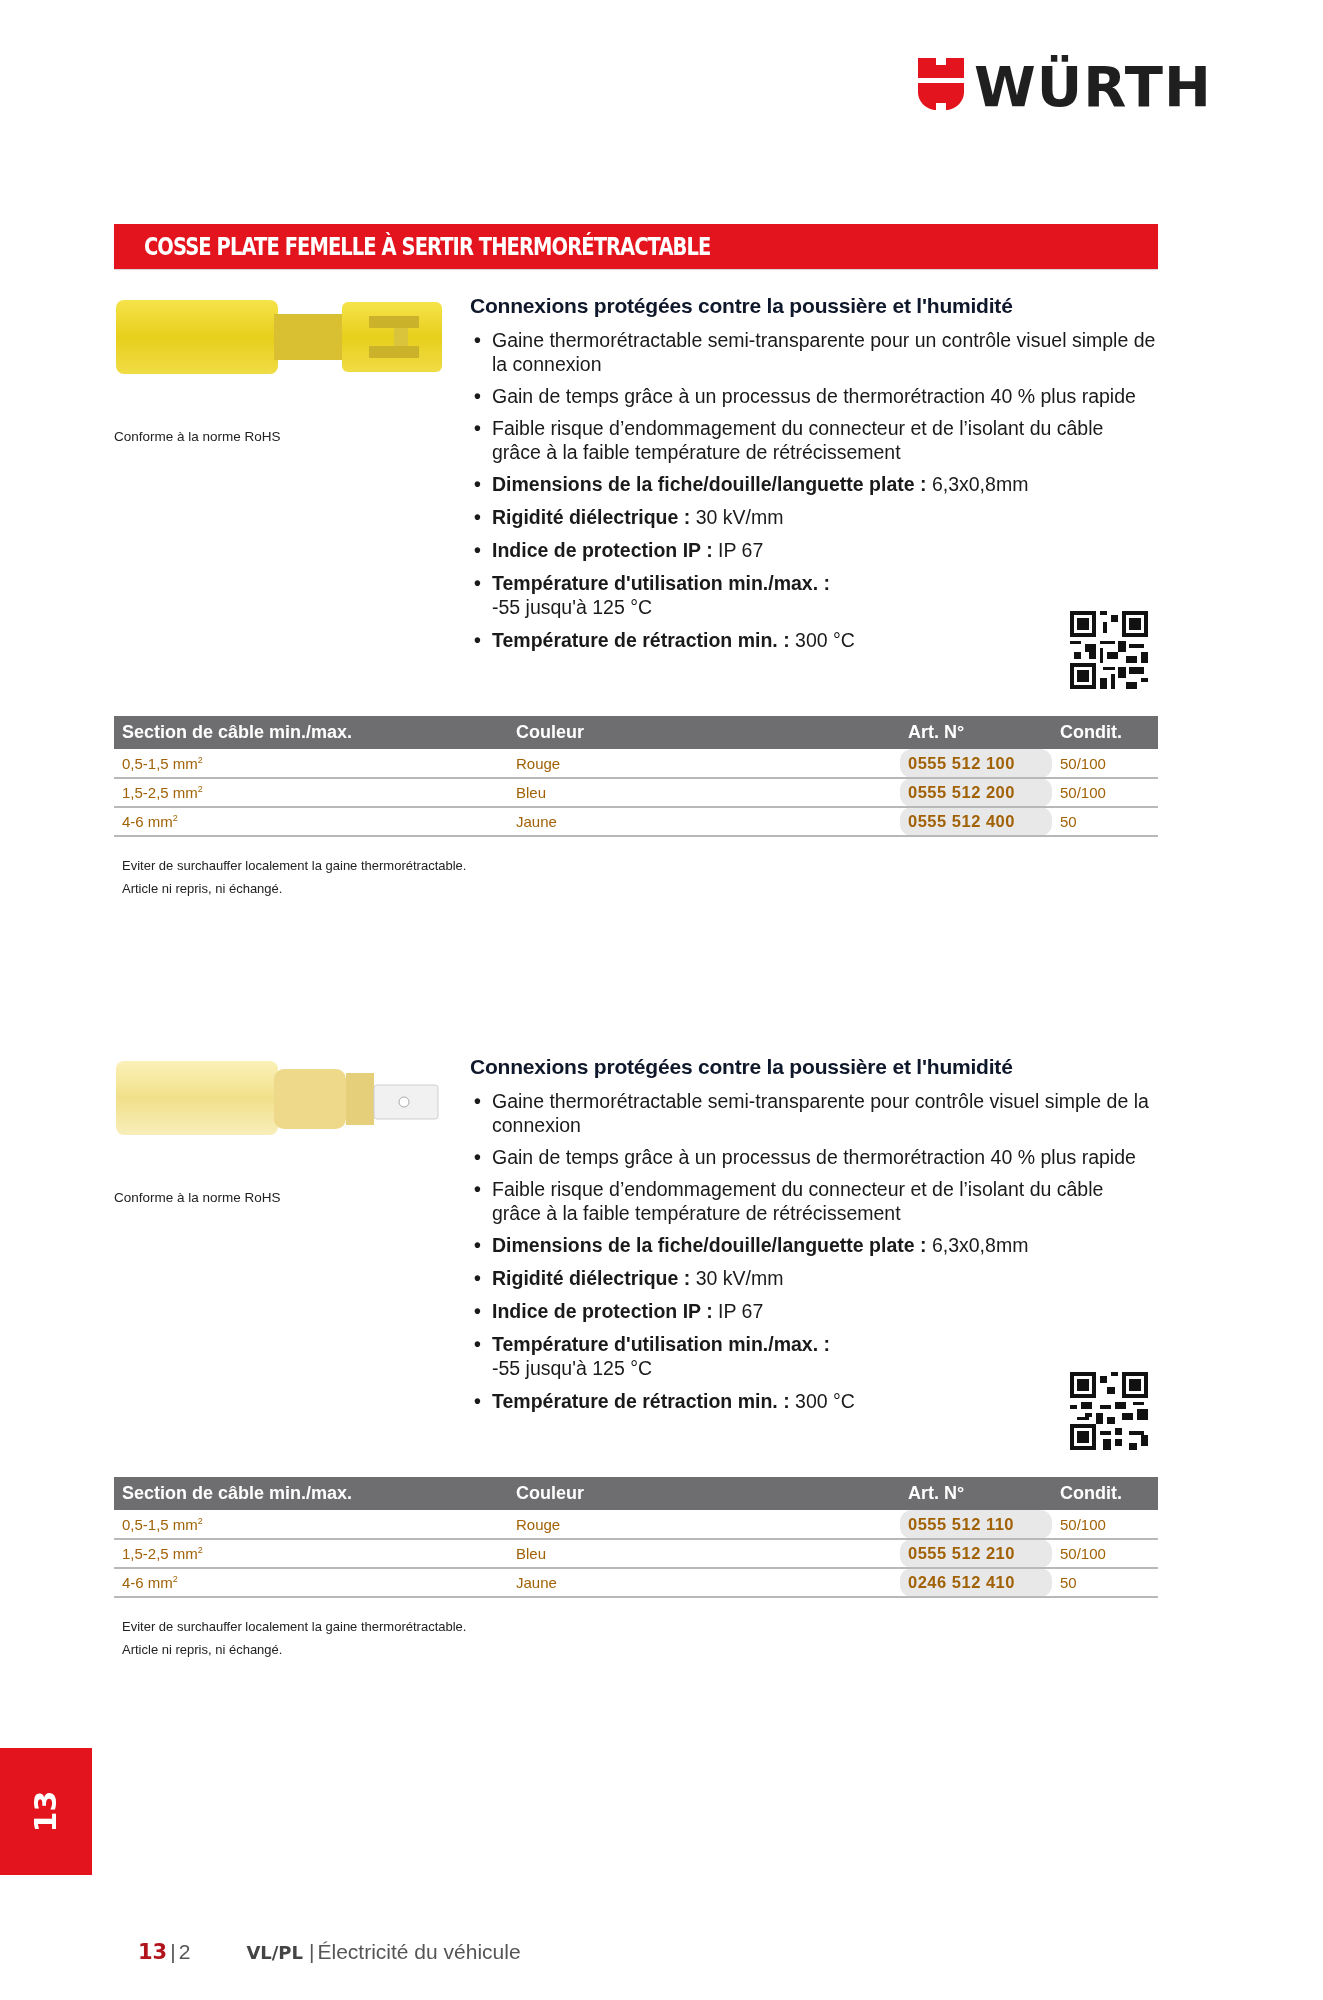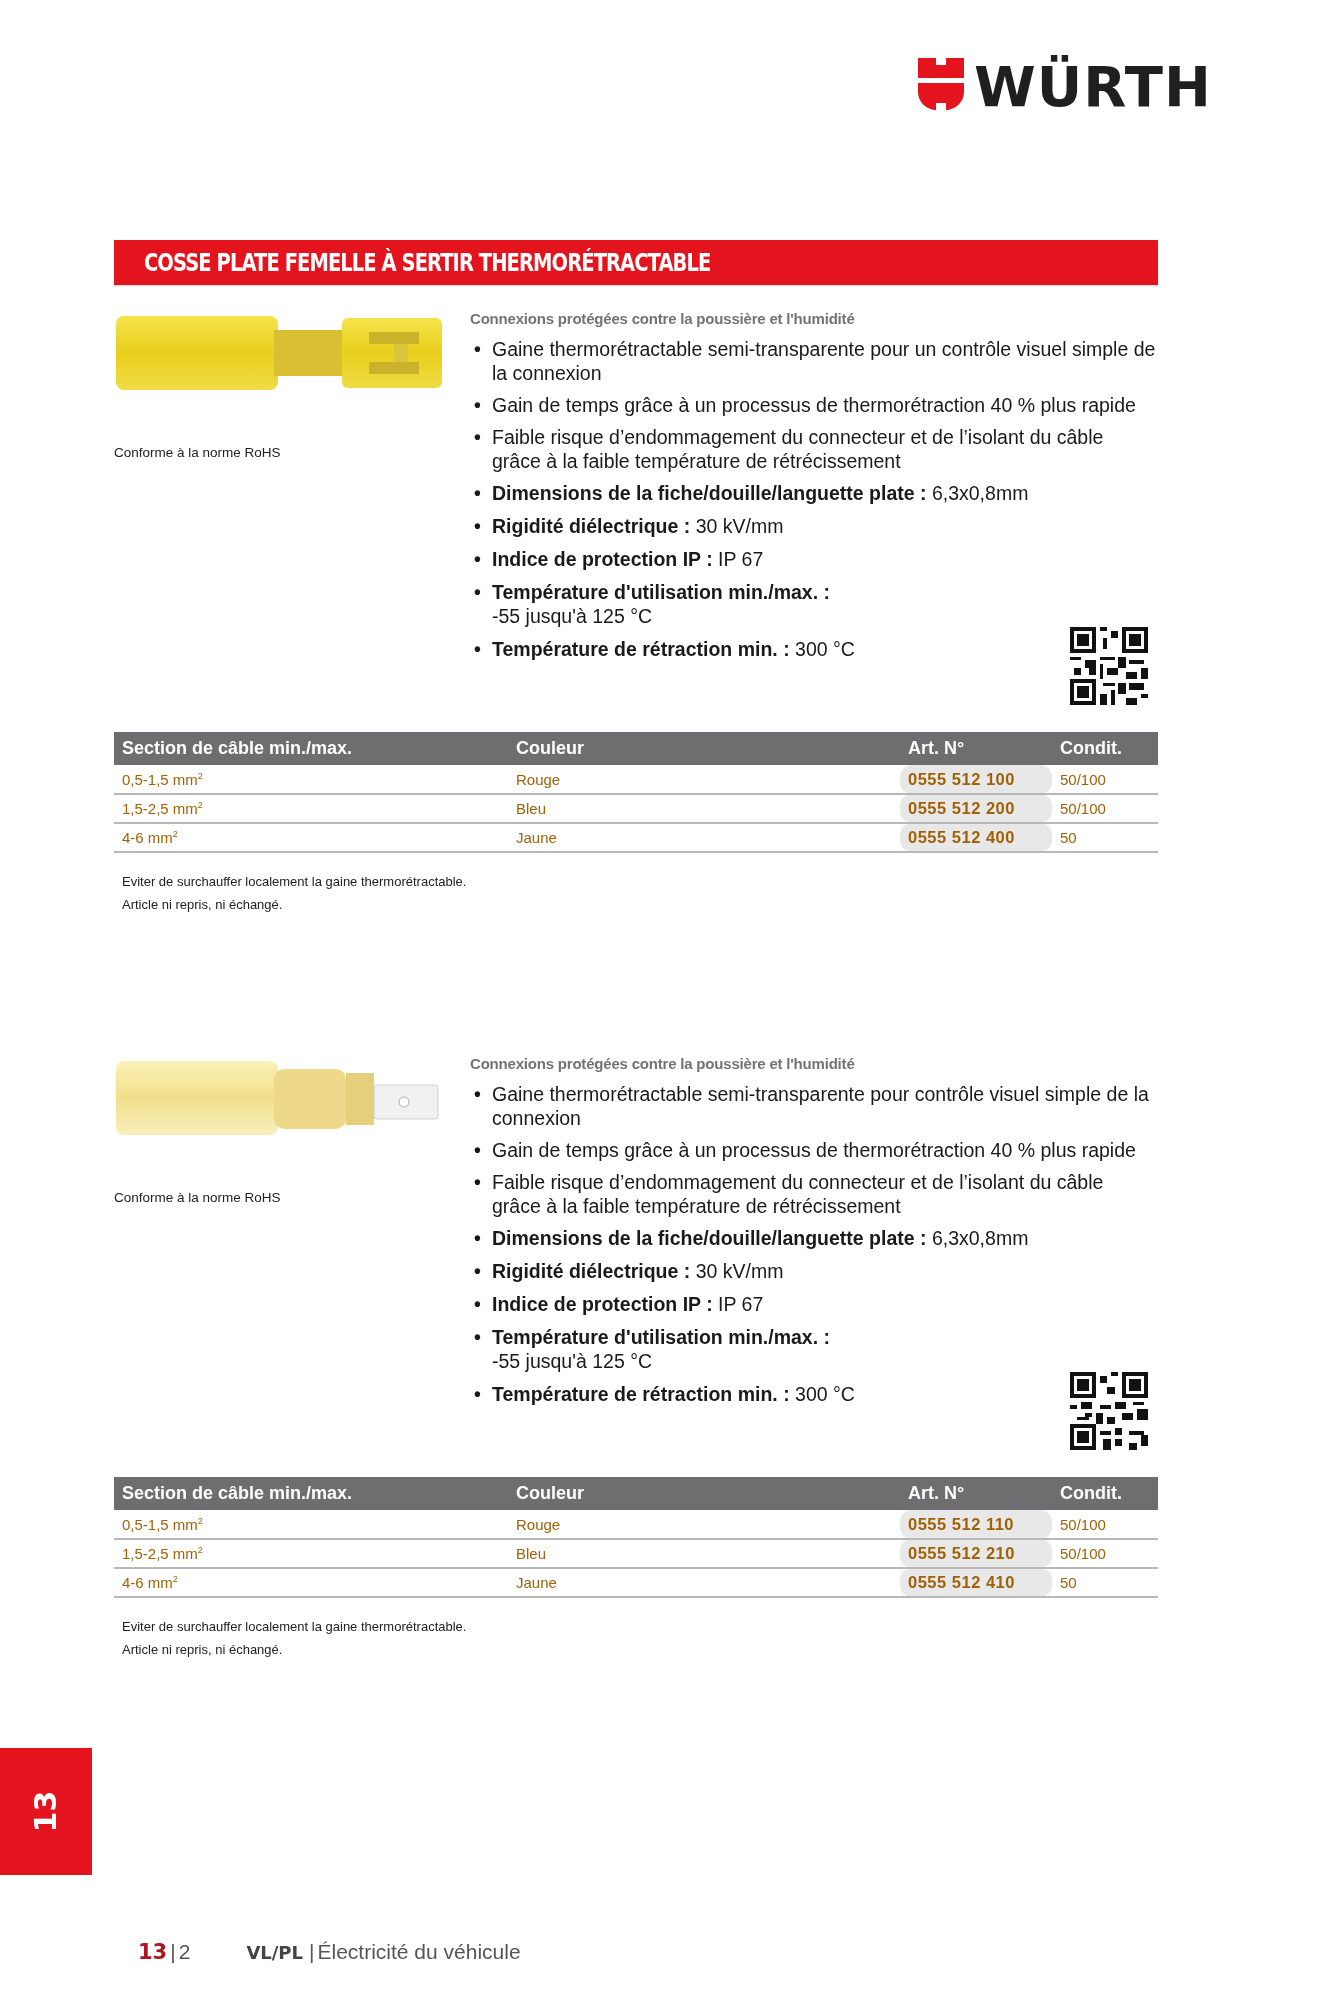--- a/index.html
+++ b/index.html
@@ -11,21 +11,21 @@
   .logo-text { font-family: "DejaVu Sans", sans-serif; font-weight: 700; font-size: 56px; letter-spacing: 1px; color: #1f1f1f; line-height: 1; margin-top: 7px; }
 
   .section { position: absolute; left: 114px; width: 1044px; }
   .sec-header { height: 45px; background: #e3141e; color: #fff; font-family: "DejaVu Sans", sans-serif; font-weight: 700; font-size: 25px; letter-spacing: -1.2px; line-height: 45px; padding-left: 30px; transform-origin: left; box-shadow: 0 1px 1px rgba(0,0,0,0.15); }
   .sec-header span { display: inline-block; transform: scaleX(0.78); transform-origin: left center; white-space: nowrap; }
 
   .product-img { position: absolute; left: 0; top: 68px; width: 330px; height: 90px; }
   .rohs { position: absolute; left: 0; top: 205px; font-size: 13.5px; color: #222; }
 
   .features { position: absolute; left: 356px; top: 70px; width: 690px; }
-  .feat-title { font-weight: 700; color: #737373; font-size: 15px; margin-bottom: 10px; letter-spacing: -0.2px; }
+  .feat-title { font-weight: 700; color: #0f172a; font-size: 21px; margin-bottom: 10px; letter-spacing: -0.2px; }
   .feat-list { list-style: none; }
   .feat-list li { position: relative; padding-left: 22px; font-size: 19.5px; line-height: 24px; margin-bottom: 8px; color: #1a1a1a; }
   .feat-list li::before { content: "•"; position: absolute; left: 4px; top: 0; font-weight: 700; }
   .feat-list li.spec { margin-bottom: 9px; }
   .feat-list b { font-weight: 700; }
 
   .qr { position: absolute; right: 10px; top: 387px; width: 78px; height: 78px; }
 
   .tbl { position: absolute; left: 0; top: 492px; width: 1044px; border-collapse: collapse; font-size: 15px; }
   .tbl th { background: #6e6e70; color: #fff; font-weight: 700; font-size: 18px; text-align: left; height: 33px; padding: 0 8px; }
@@ -52,21 +52,21 @@
 <div class="logo">
   <div class="logo-mark">
     <svg width="46" height="52" viewBox="0 0 46 52">
       <path d="M0 0 H18 V7 H28 V0 H46 V20 H0 Z" fill="#e3141e"></path>
       <path d="M0 25 H46 V34 C46 45 36 52 28 52 V45 H18 V52 C10 52 0 45 0 34 Z" fill="#e3141e"></path>
     </svg>
   </div>
   <span class="logo-text">WÜRTH</span>
 </div>
 
-<div class="section" style="top:240px; height:680px;">
+<div class="section" style="top:224px; height:680px;">
   <div class="sec-header"><span>COSSE PLATE FEMELLE À SERTIR THERMORÉTRACTABLE</span></div>
 
   <div class="product-img">
     <svg width="330" height="90" viewBox="0 0 330 90">
       <defs>
         <linearGradient id="yg1" x1="0" y1="0" x2="0" y2="1">
           <stop offset="0" stop-color="#f5e34a"></stop>
             <stop offset="0.5" stop-color="#e8cf1c"></stop>
             <stop offset="1" stop-color="#f0dc45"></stop>
         </linearGradient>
@@ -260,21 +260,21 @@
       </tr>
       <tr>
         <td><span>1,5-2,5 mm</span><sup>2</sup></td>
         <td>Bleu</td>
         <td class="art">0555 512 210</td>
         <td>50/100</td>
       </tr>
       <tr>
         <td><span>4-6 mm</span><sup>2</sup></td>
         <td>Jaune</td>
-        <td class="art">0555 512 410</td>
+        <td class="art">0246 512 410</td>
         <td>50</td>
       </tr>
     </tbody>
   </table>
 
   <div class="notes">
     <div>Eviter de surchauffer localement la gaine thermorétractable.</div>
     <div>Article ni repris, ni échangé.</div>
   </div>
 </div>

